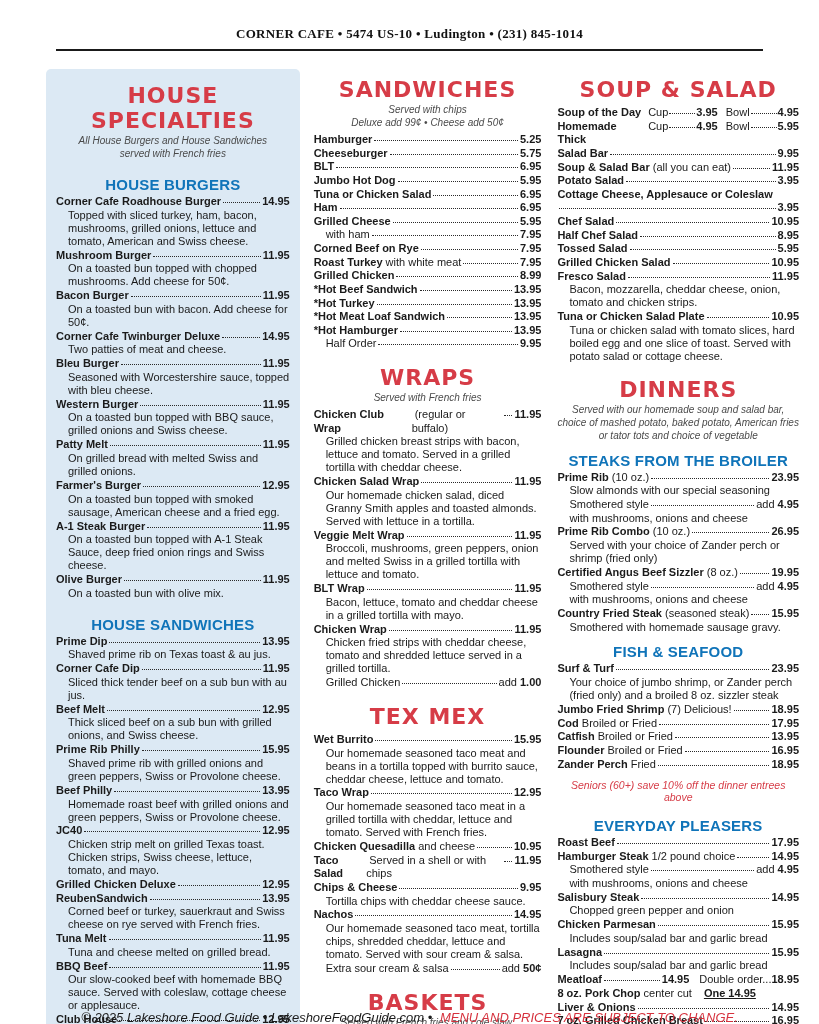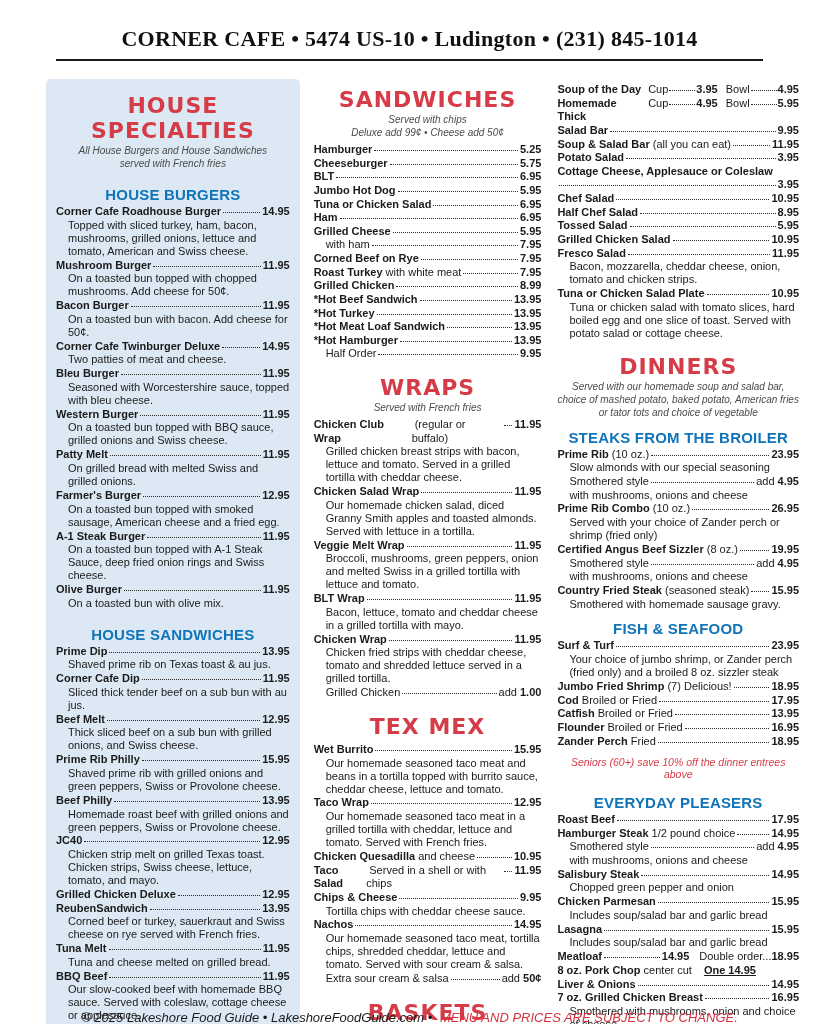--- a/index.html
+++ b/index.html
@@ -1,19 +1,19 @@
 <!DOCTYPE html>
 <html><head>
 <meta charset="utf-8">
 <style>
   html,body{margin:0;padding:0;background:#ffffff;}
   body{width:819px;height:1024px;overflow:hidden;font-family:"Liberation Sans",sans-serif;color:#1a1a1a;position:relative;}
   .page{position:relative;width:819px;height:1024px;}
   .header{margin:26px 56px 8px 56px;text-align:center;border-bottom:2.5px solid #1a1a1a;padding-bottom:7px;}
-  .header-title{font-family:"Liberation Serif",serif;font-weight:bold;font-size:22px;letter-spacing:.3px;color:#111;}
+  .header-title{font-family:"Liberation Serif",serif;font-weight:bold;font-size:13px;letter-spacing:.3px;color:#111;}
   .columns{display:flex;align-items:flex-start;padding:10px 18px 0 46px;gap:8px;}
   .col{box-sizing:border-box;}
   .col1{width:256px;background:#dce9f4;border-radius:5px;padding:6px 10px 14px 10px;}
   .col2{width:242px;padding:0 6px;}
   .col3{width:248px;padding:0 2px;}
   .section{margin-bottom:14px;}
   .sec-title{text-align:center;color:#d63c47;font-weight:bold;font-size:22px;letter-spacing:1px;margin:8px 0 1px 0;font-family:"DejaVu Sans",sans-serif;}
   .sec-sub{text-align:center;font-style:italic;color:#4a4a4a;font-size:10px;line-height:1.3;}
   .group{margin-top:4px;}
   .group-heading{text-align:center;color:#1074b9;font-weight:bold;font-size:15px;margin:10px 0 2px 0;letter-spacing:.2px;}
@@ -359,20 +359,21 @@
           </div>
         </div>
         <div class="section">
           <div class="sec-title">BASKETS</div>
           <div class="sec-sub">Served with French fries and cole slaw,</div>
           <div class="sec-sub">applesauce or cottage cheese</div>
         </div>
       </div>
     <div class="col col3">
         <div class="section">
+          <div class="sec-title">SOUP &amp; SALAD</div>
           <div class="group">
             <div class="item-row">
               <span class="name">Soup of the Day</span>
               <span class="spacer"></span>
               <span class="pair"><span class="note">Cup</span><span class="mini-dots"></span><span class="price">3.95</span></span>
               <span class="pair" style="margin-left: 8px;"><span class="note">Bowl</span><span class="mini-dots"></span><span class="price">4.95</span></span>
             </div>
             <div class="item-row">
               <span class="name">Homemade Thick</span>
               <span class="spacer"></span>

